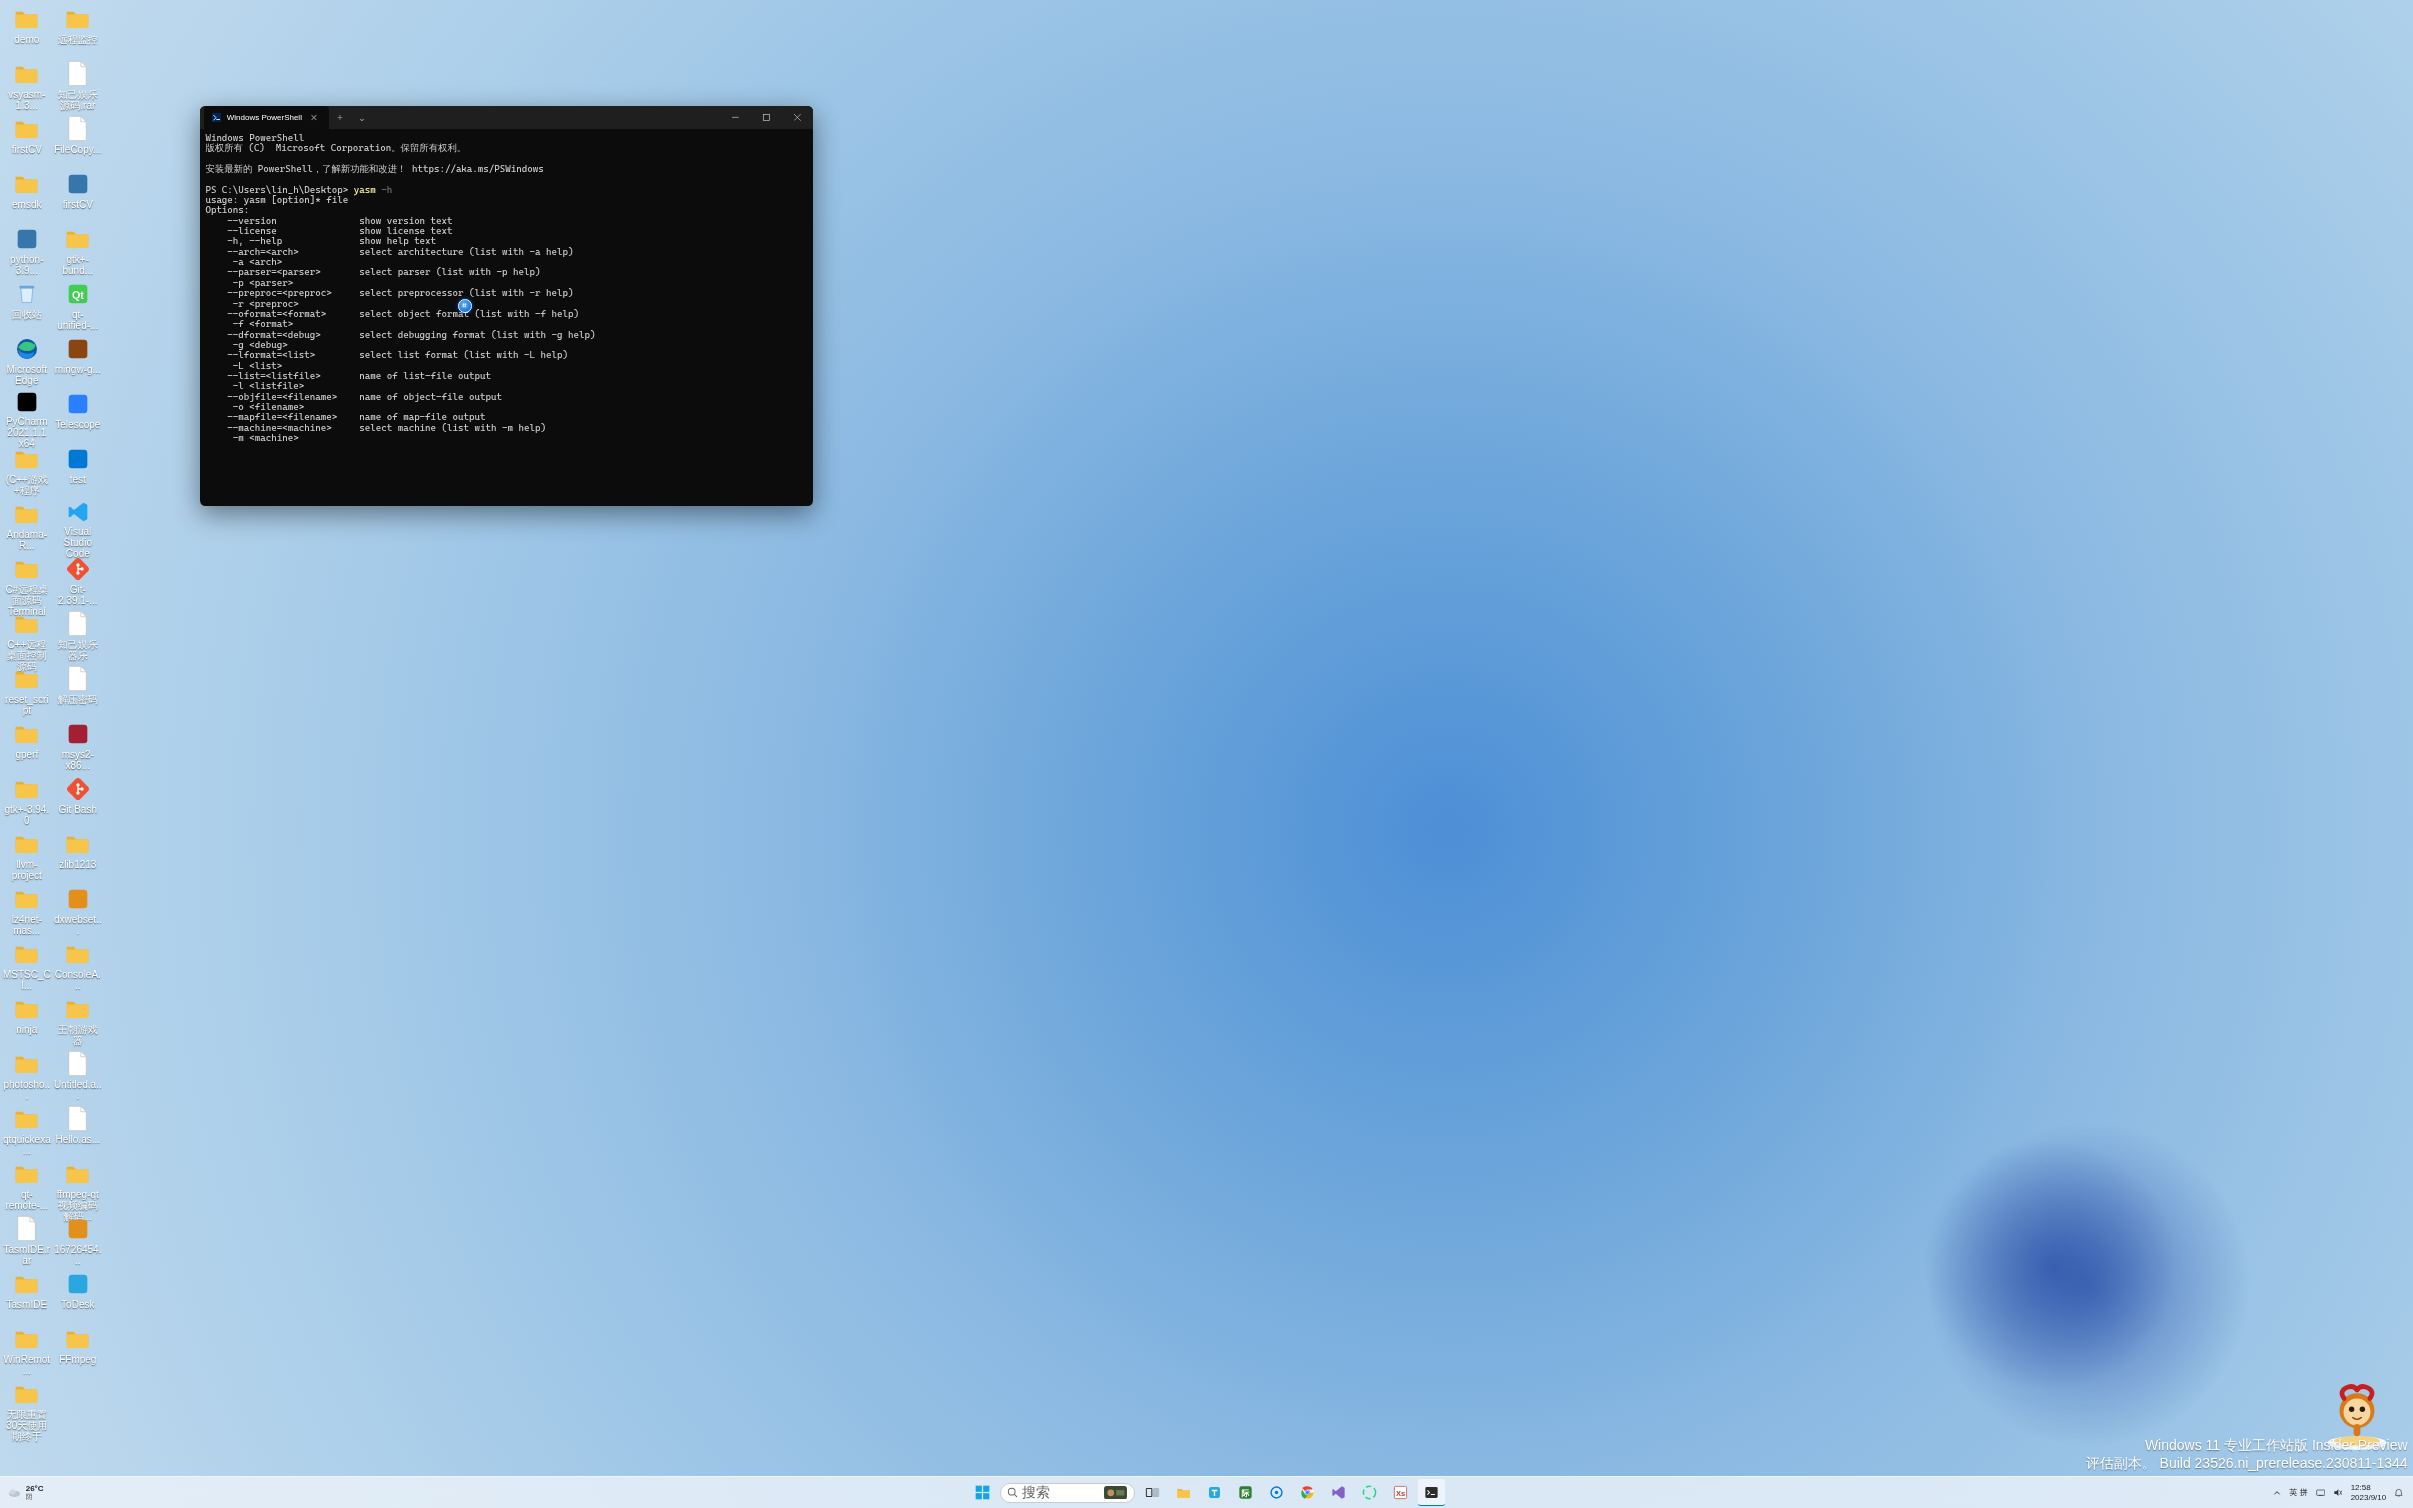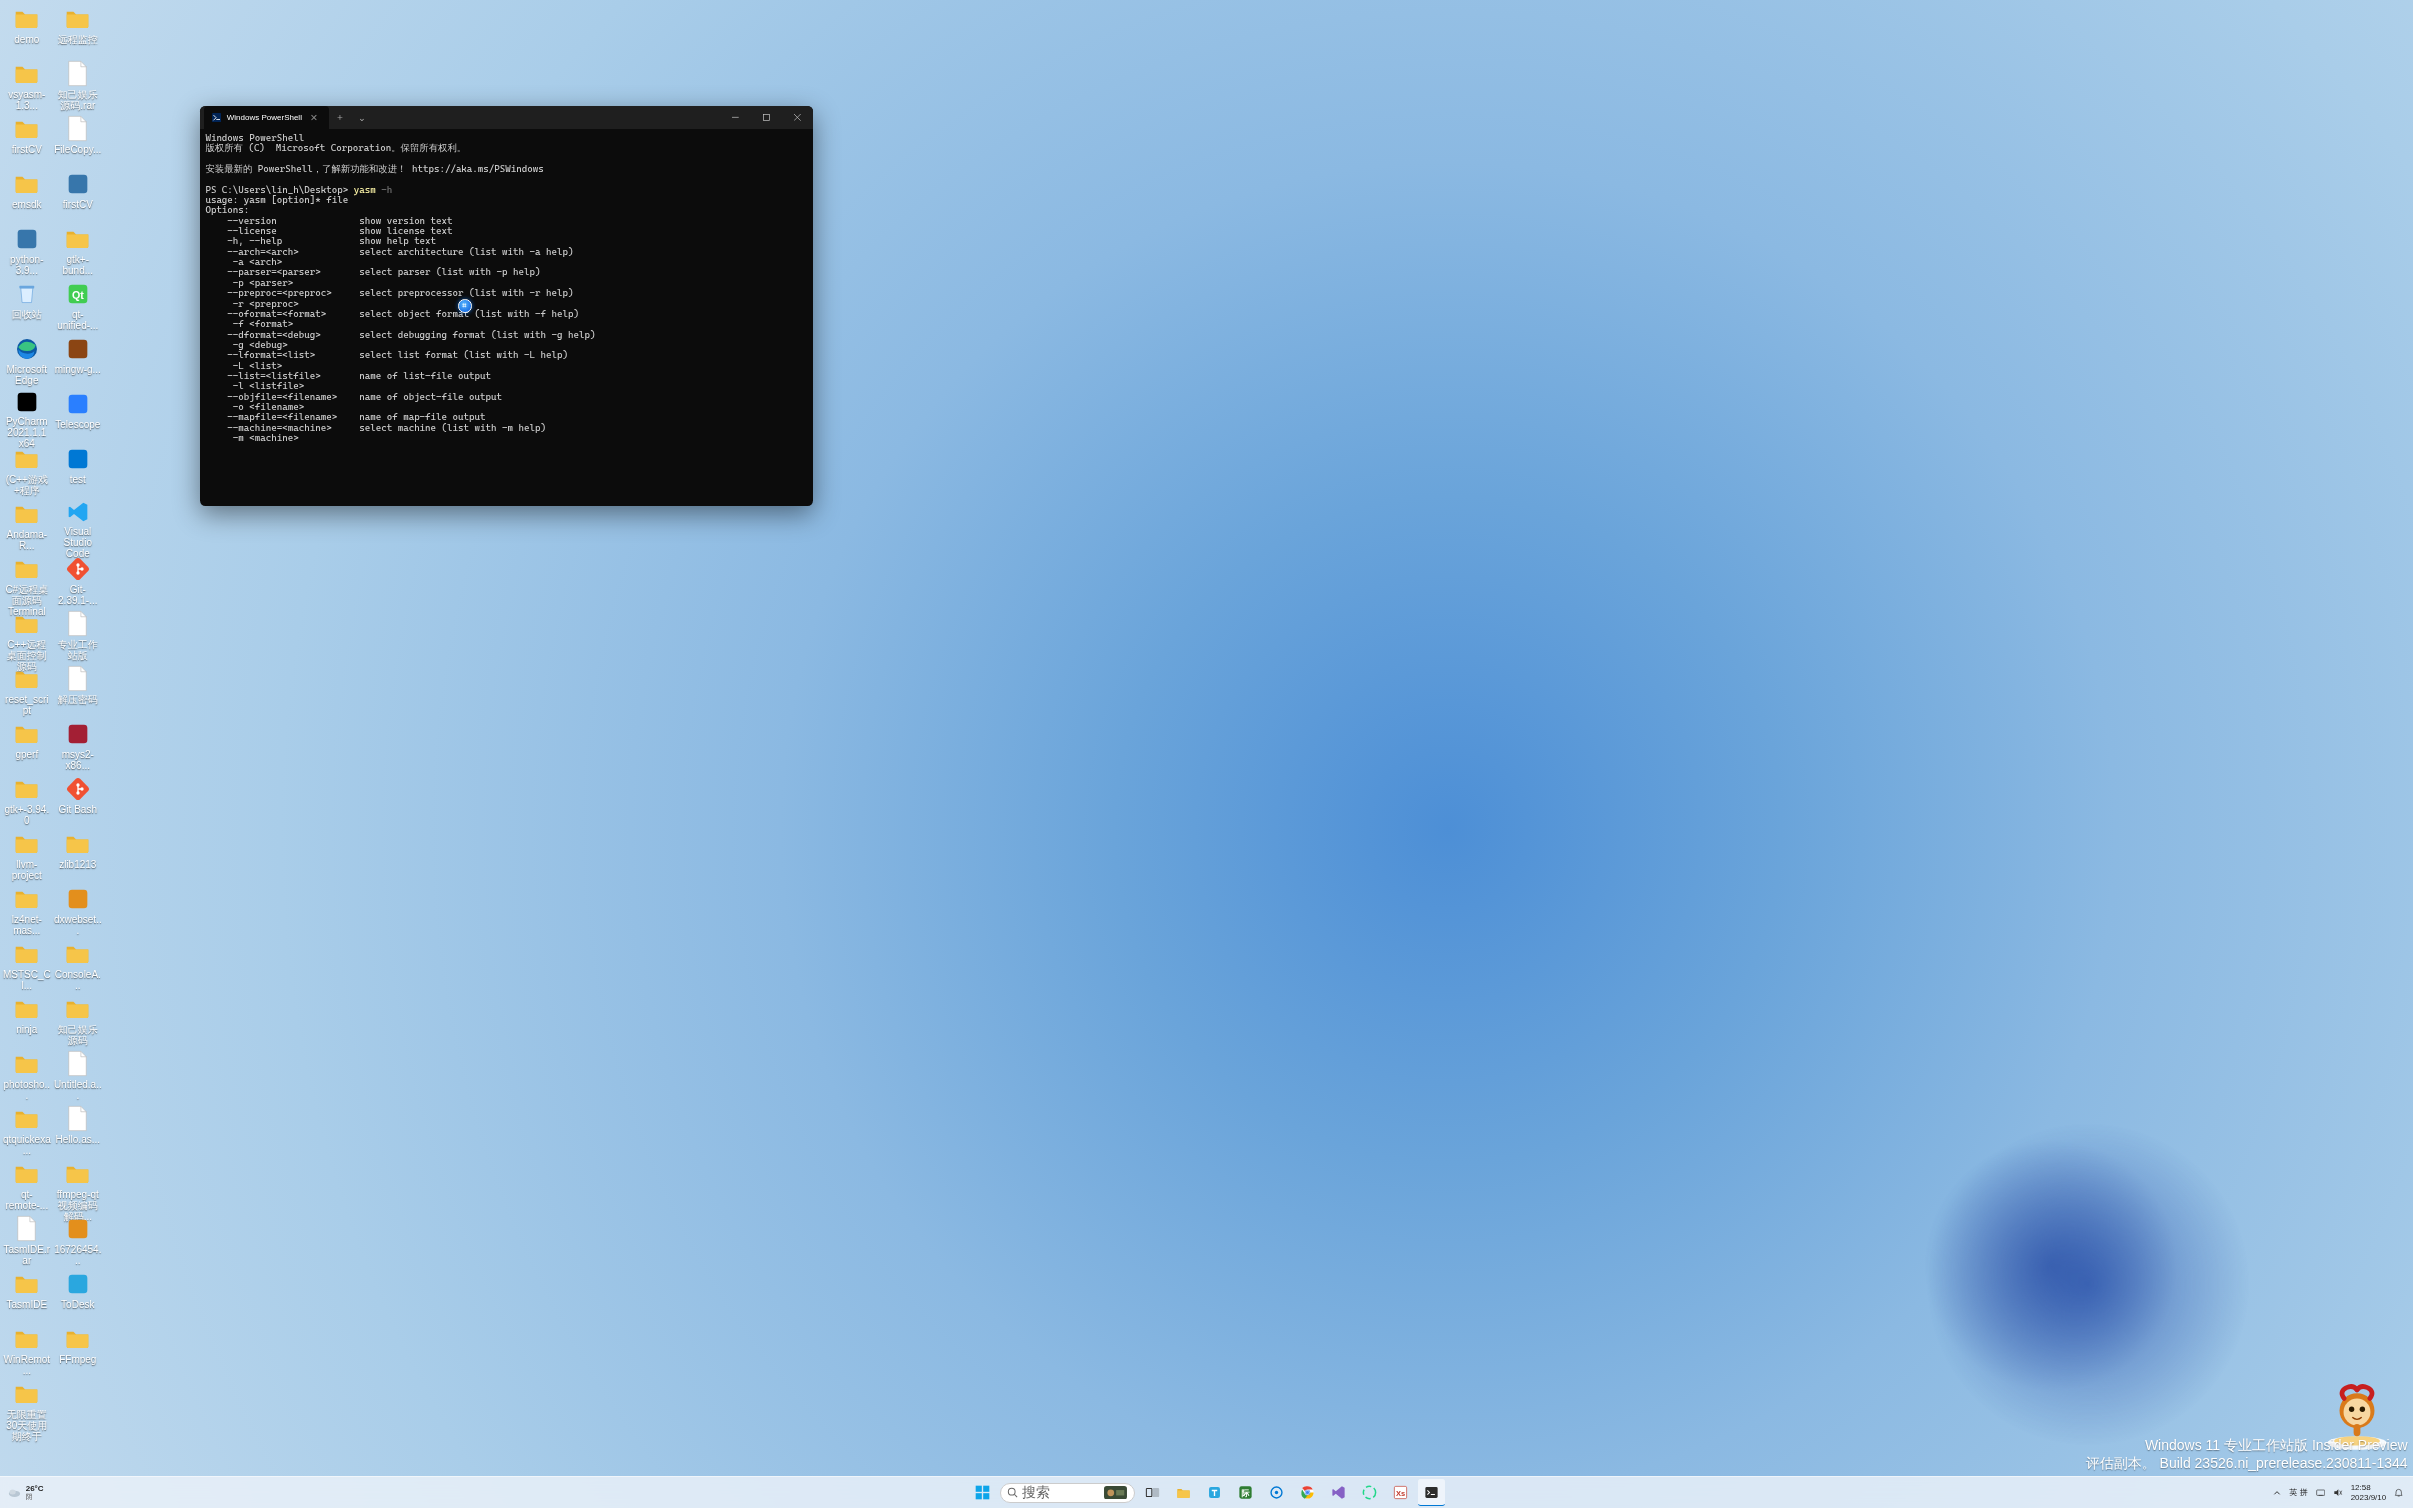--- a/index.html
+++ b/index.html
@@ -443,21 +443,21 @@
       </div>
       <div class="lbl">Git-2.39.1-...</div>
     </div>
     <div class="di">
       <div class="ic">
         <svg width="23" height="27" viewBox="0 0 34 40">
           <path d="M4 2h18l8 8v28H4z" fill="#fff" stroke="#bbb"></path>
           <path d="M22 2v8h8" fill="none" stroke="#bbb"></path>
         </svg>
       </div>
-      <div class="lbl">专业工作站版</div>
+      <div class="lbl">知己娱乐器乐</div>
     </div>
     <div class="di">
       <div class="ic">
         <svg width="23" height="27" viewBox="0 0 34 40">
           <path d="M4 2h18l8 8v28H4z" fill="#fff" stroke="#bbb"></path>
           <path d="M22 2v8h8" fill="none" stroke="#bbb"></path>
         </svg>
       </div>
       <div class="lbl">解压密码</div>
     </div>
@@ -507,21 +507,21 @@
       </div>
       <div class="lbl">ConsoleA...</div>
     </div>
     <div class="di">
       <div class="ic">
         <svg width="27" height="27" viewBox="0 0 40 40">
           <path class="folder-back" d="M4 10h10l4 4h18v18a2 2 0 0 1-2 2H6a2 2 0 0 1-2-2z"></path>
           <path class="folder" d="M4 14h32v18a2 2 0 0 1-2 2H6a2 2 0 0 1-2-2z"></path>
         </svg>
       </div>
-      <div class="lbl">知己娱乐源码</div>
+      <div class="lbl">王朝游戏器</div>
     </div>
     <div class="di">
       <div class="ic">
         <svg width="23" height="27" viewBox="0 0 34 40">
           <path d="M4 2h18l8 8v28H4z" fill="#fff" stroke="#bbb"></path>
           <path d="M22 2v8h8" fill="none" stroke="#bbb"></path>
         </svg>
       </div>
       <div class="lbl">Untitled.a...</div>
     </div>

